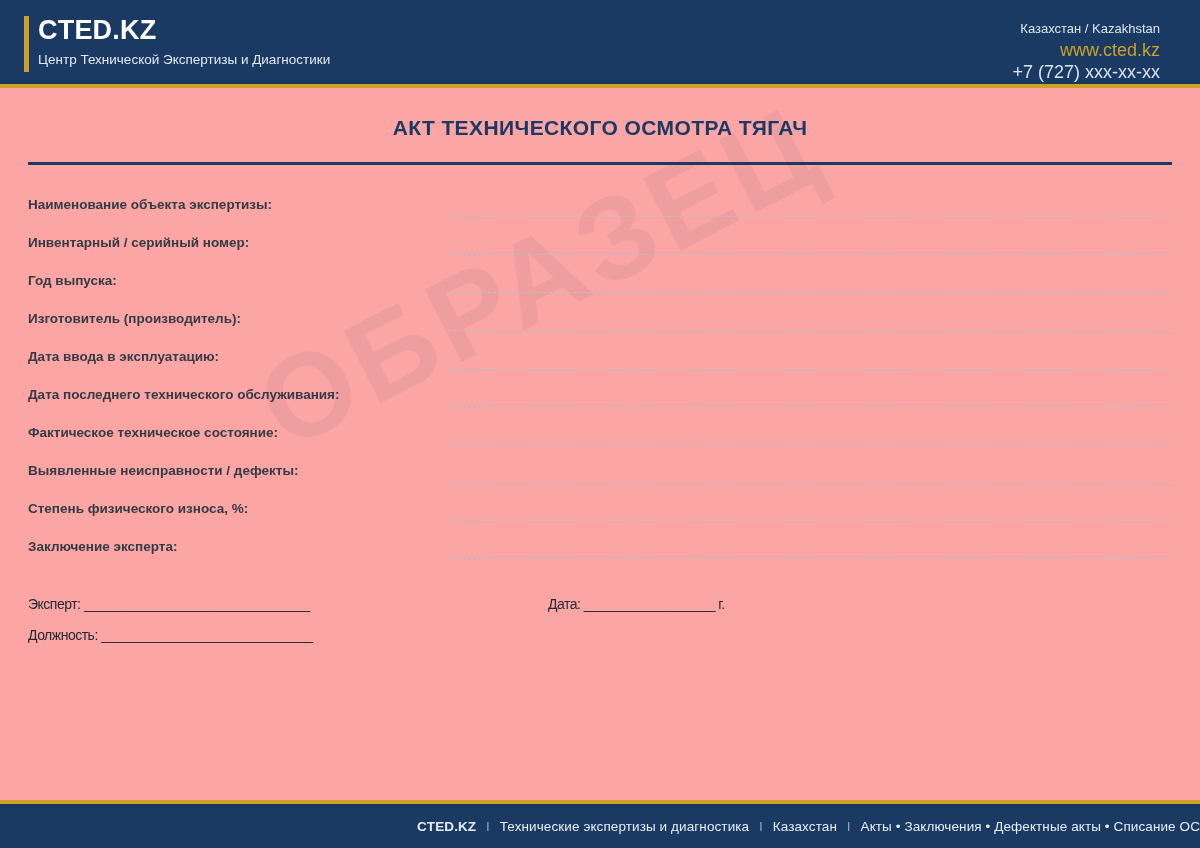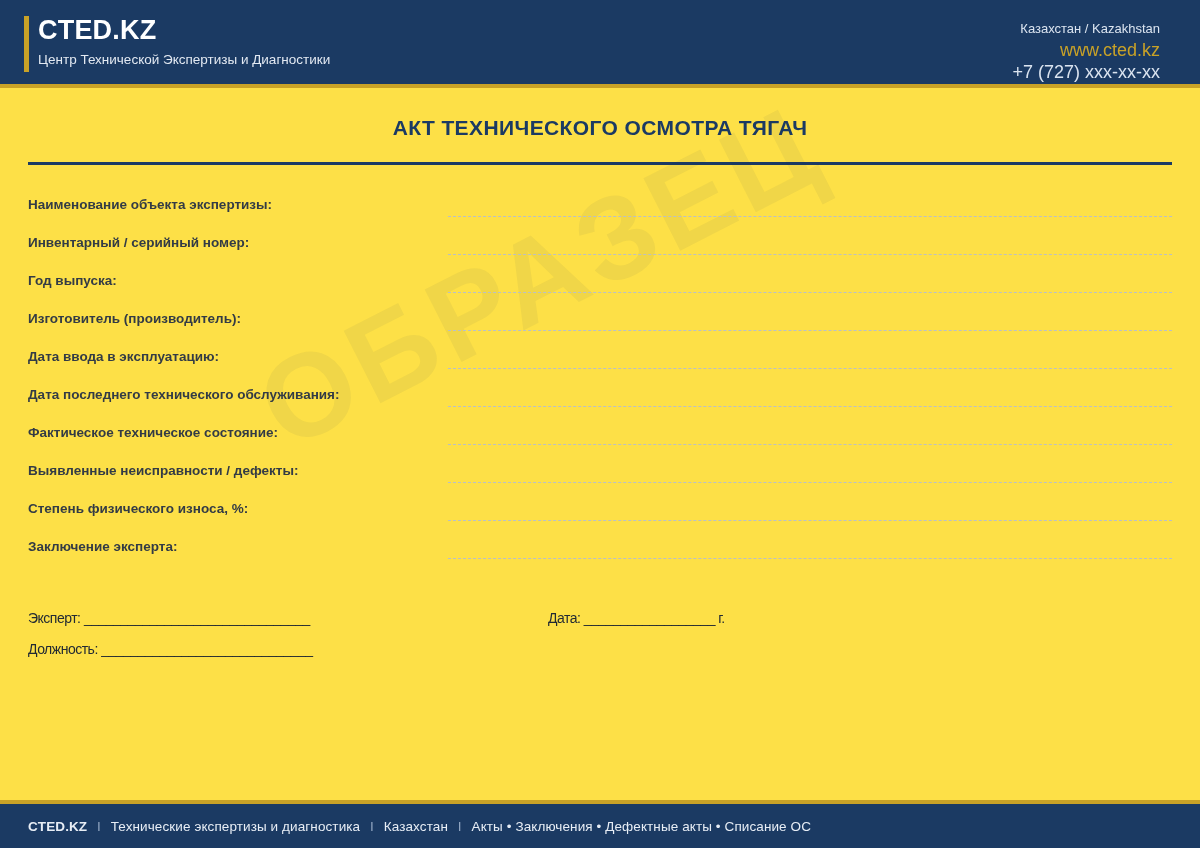--- a/index.html
+++ b/index.html
@@ -6,21 +6,21 @@
   html, body {
     margin: 0; padding: 0;
     width: 1200px; height: 848px;
     background: #ffffff;
     font-family: "Liberation Sans", sans-serif;
   }
   .page {
     position: relative;
     width: 1200px; height: 848px;
     overflow: hidden;
-    background: #fde047;
+    background: #fca5a5;
   }
 
   
   .header {
     position: relative;
     height: 88px;
     background: #1b3a63;
     border-bottom: 4px solid #c9a227;
     padding: 0;
   }
@@ -128,21 +128,21 @@
     padding-bottom: 3px;
   }
   .field-line {
     flex: 1;
     border-bottom: 1px dashed #b9bfc7;
     height: 14px;
   }
 
   .sign-area {
     position: relative;
-    margin-top: 44px;
+    margin-top: 30px;
     display: flex;
   }
   .sign-col-left { width: 520px; }
   .sign-col-right { flex: 1; }
   .sign-line {
     color: #222a33;
     font-size: 14px;
     line-height: 31px;
     white-space: pre;
   }
@@ -151,20 +151,21 @@
   
   .footer {
     position: absolute;
     left: 0; bottom: 0;
     width: 1200px;
     height: 48px;
     background: #1b3a63;
     border-top: 4px solid #c9a227;
     display: flex;
     align-items: center;
+    justify-content: flex-end;
   }
   .footer-text {
     color: #e7edf5;
     font-size: 13.5px;
     padding-left: 28px;
     letter-spacing: .1px;
   }
   .footer-text .sep { color: #8fa4c0; padding: 0 6px; }
   .footer-brand { font-weight: bold; }
 </style>

